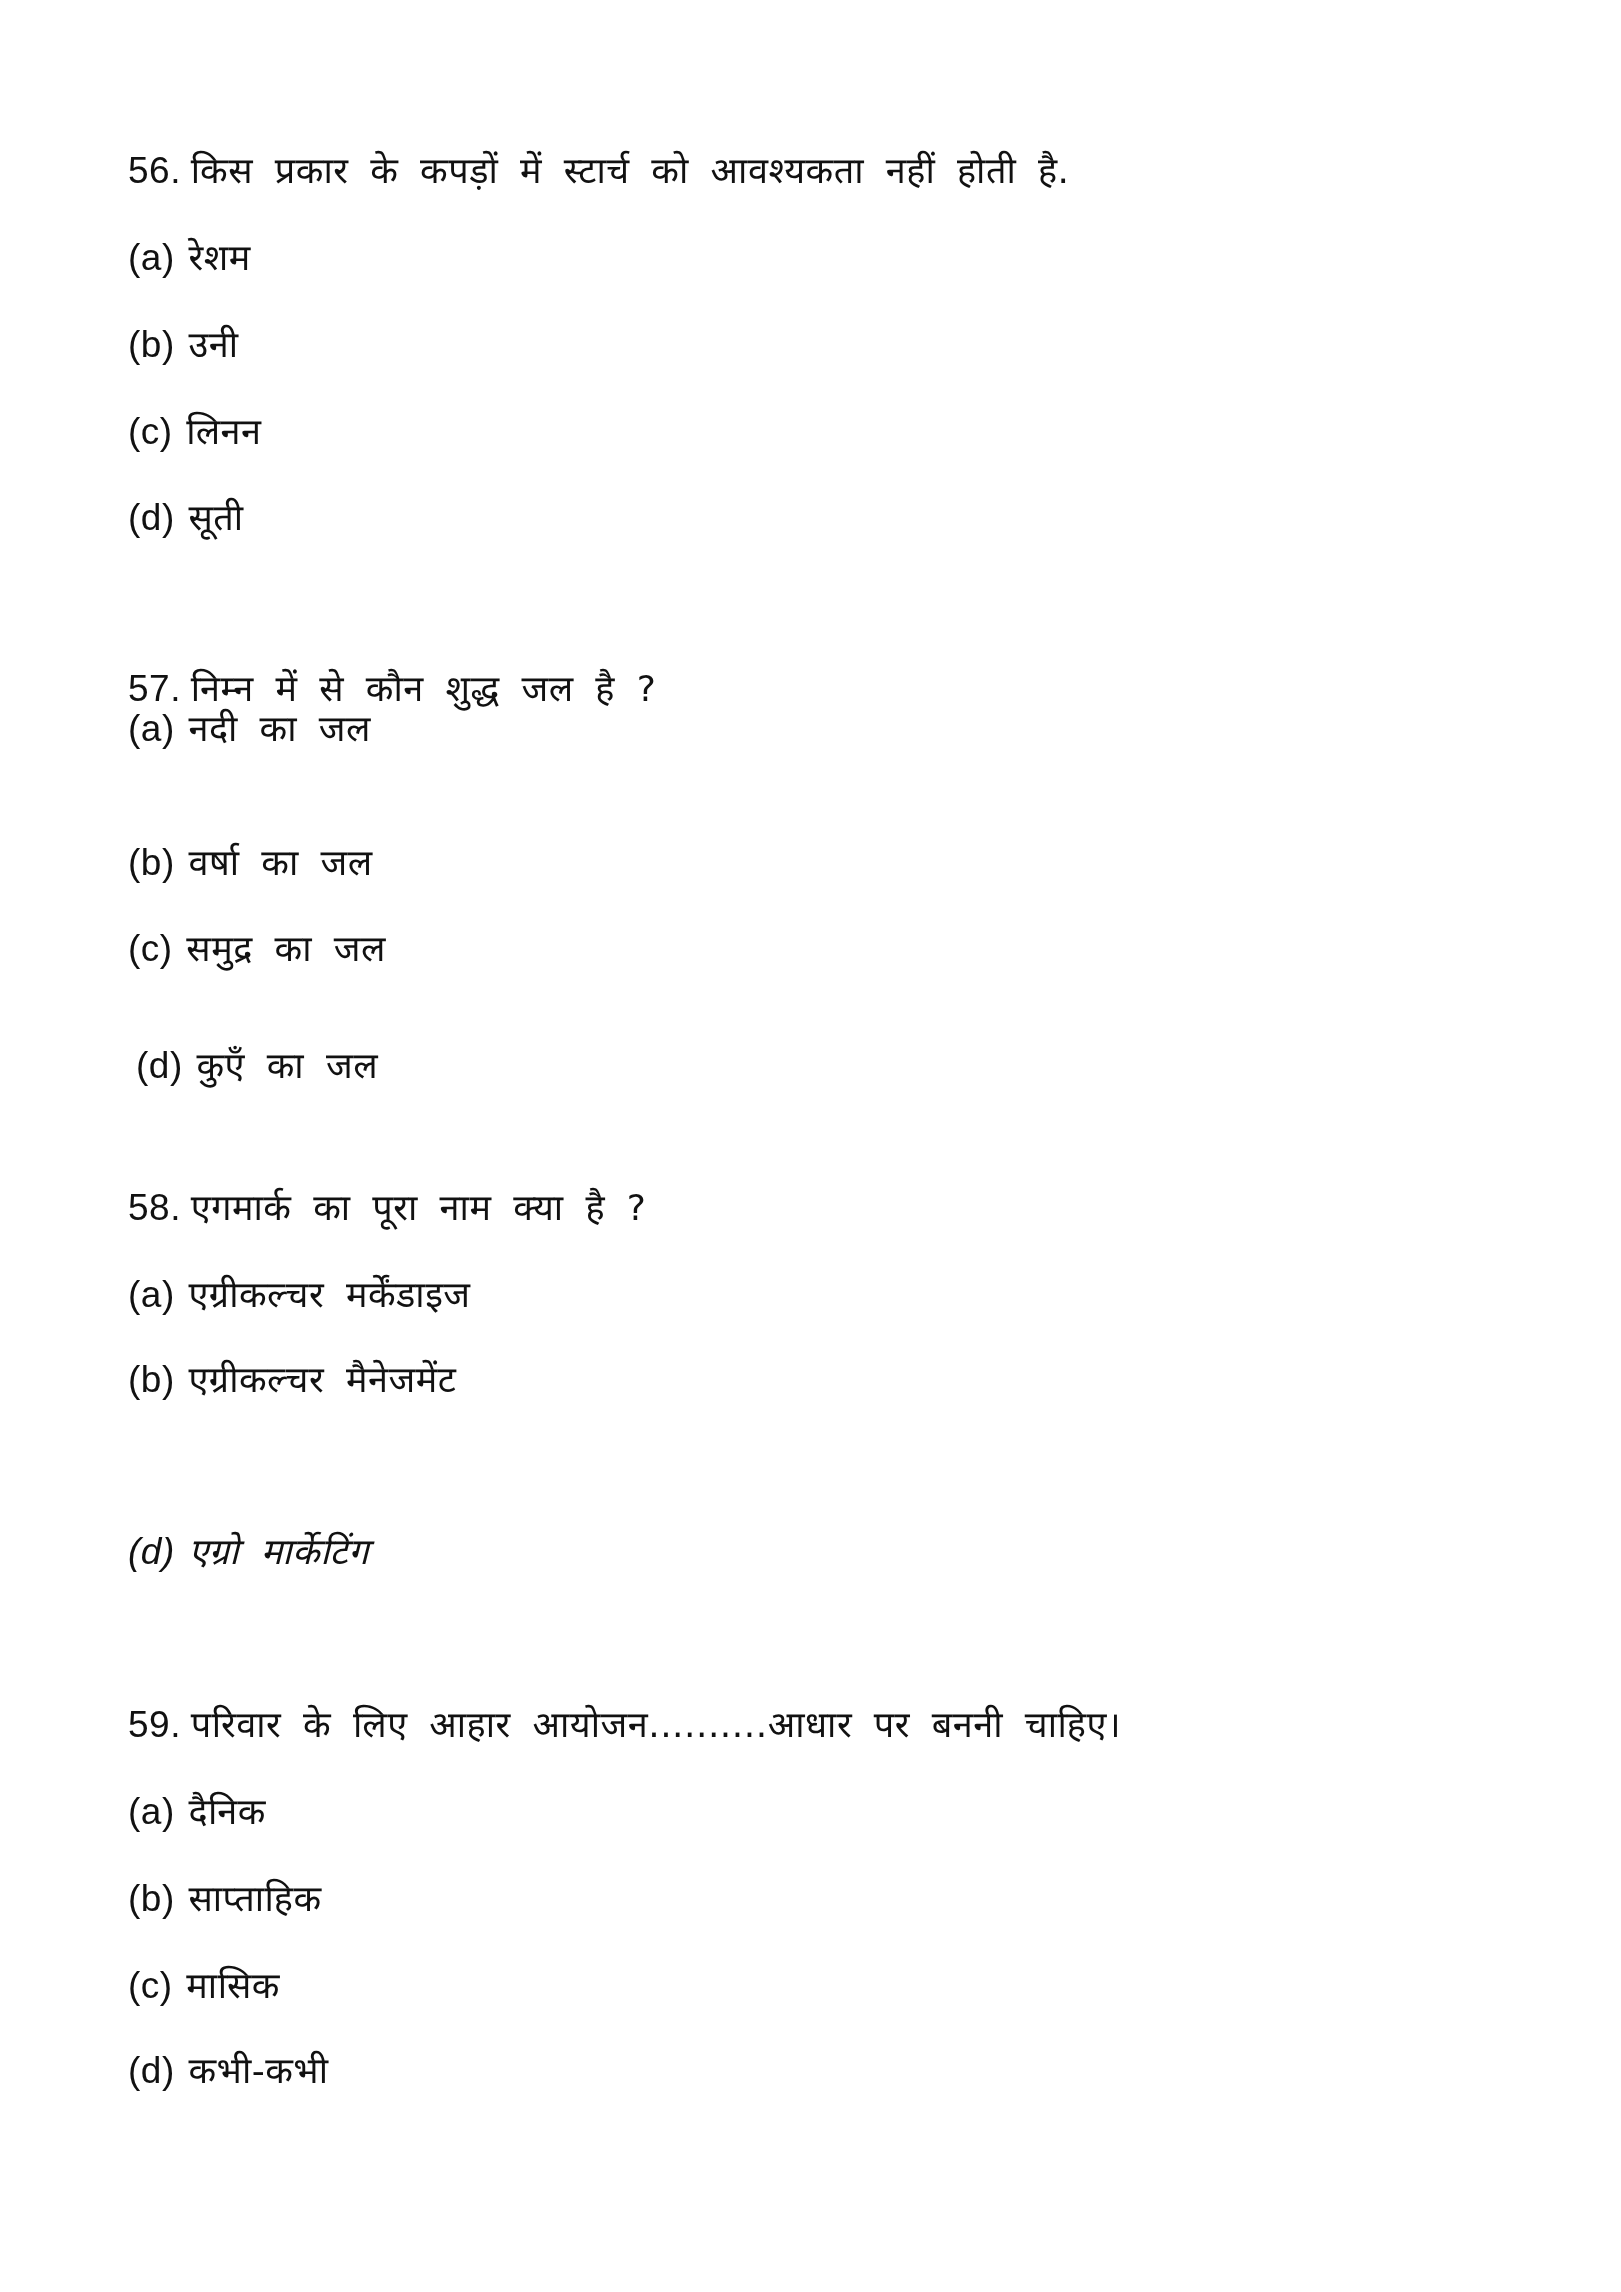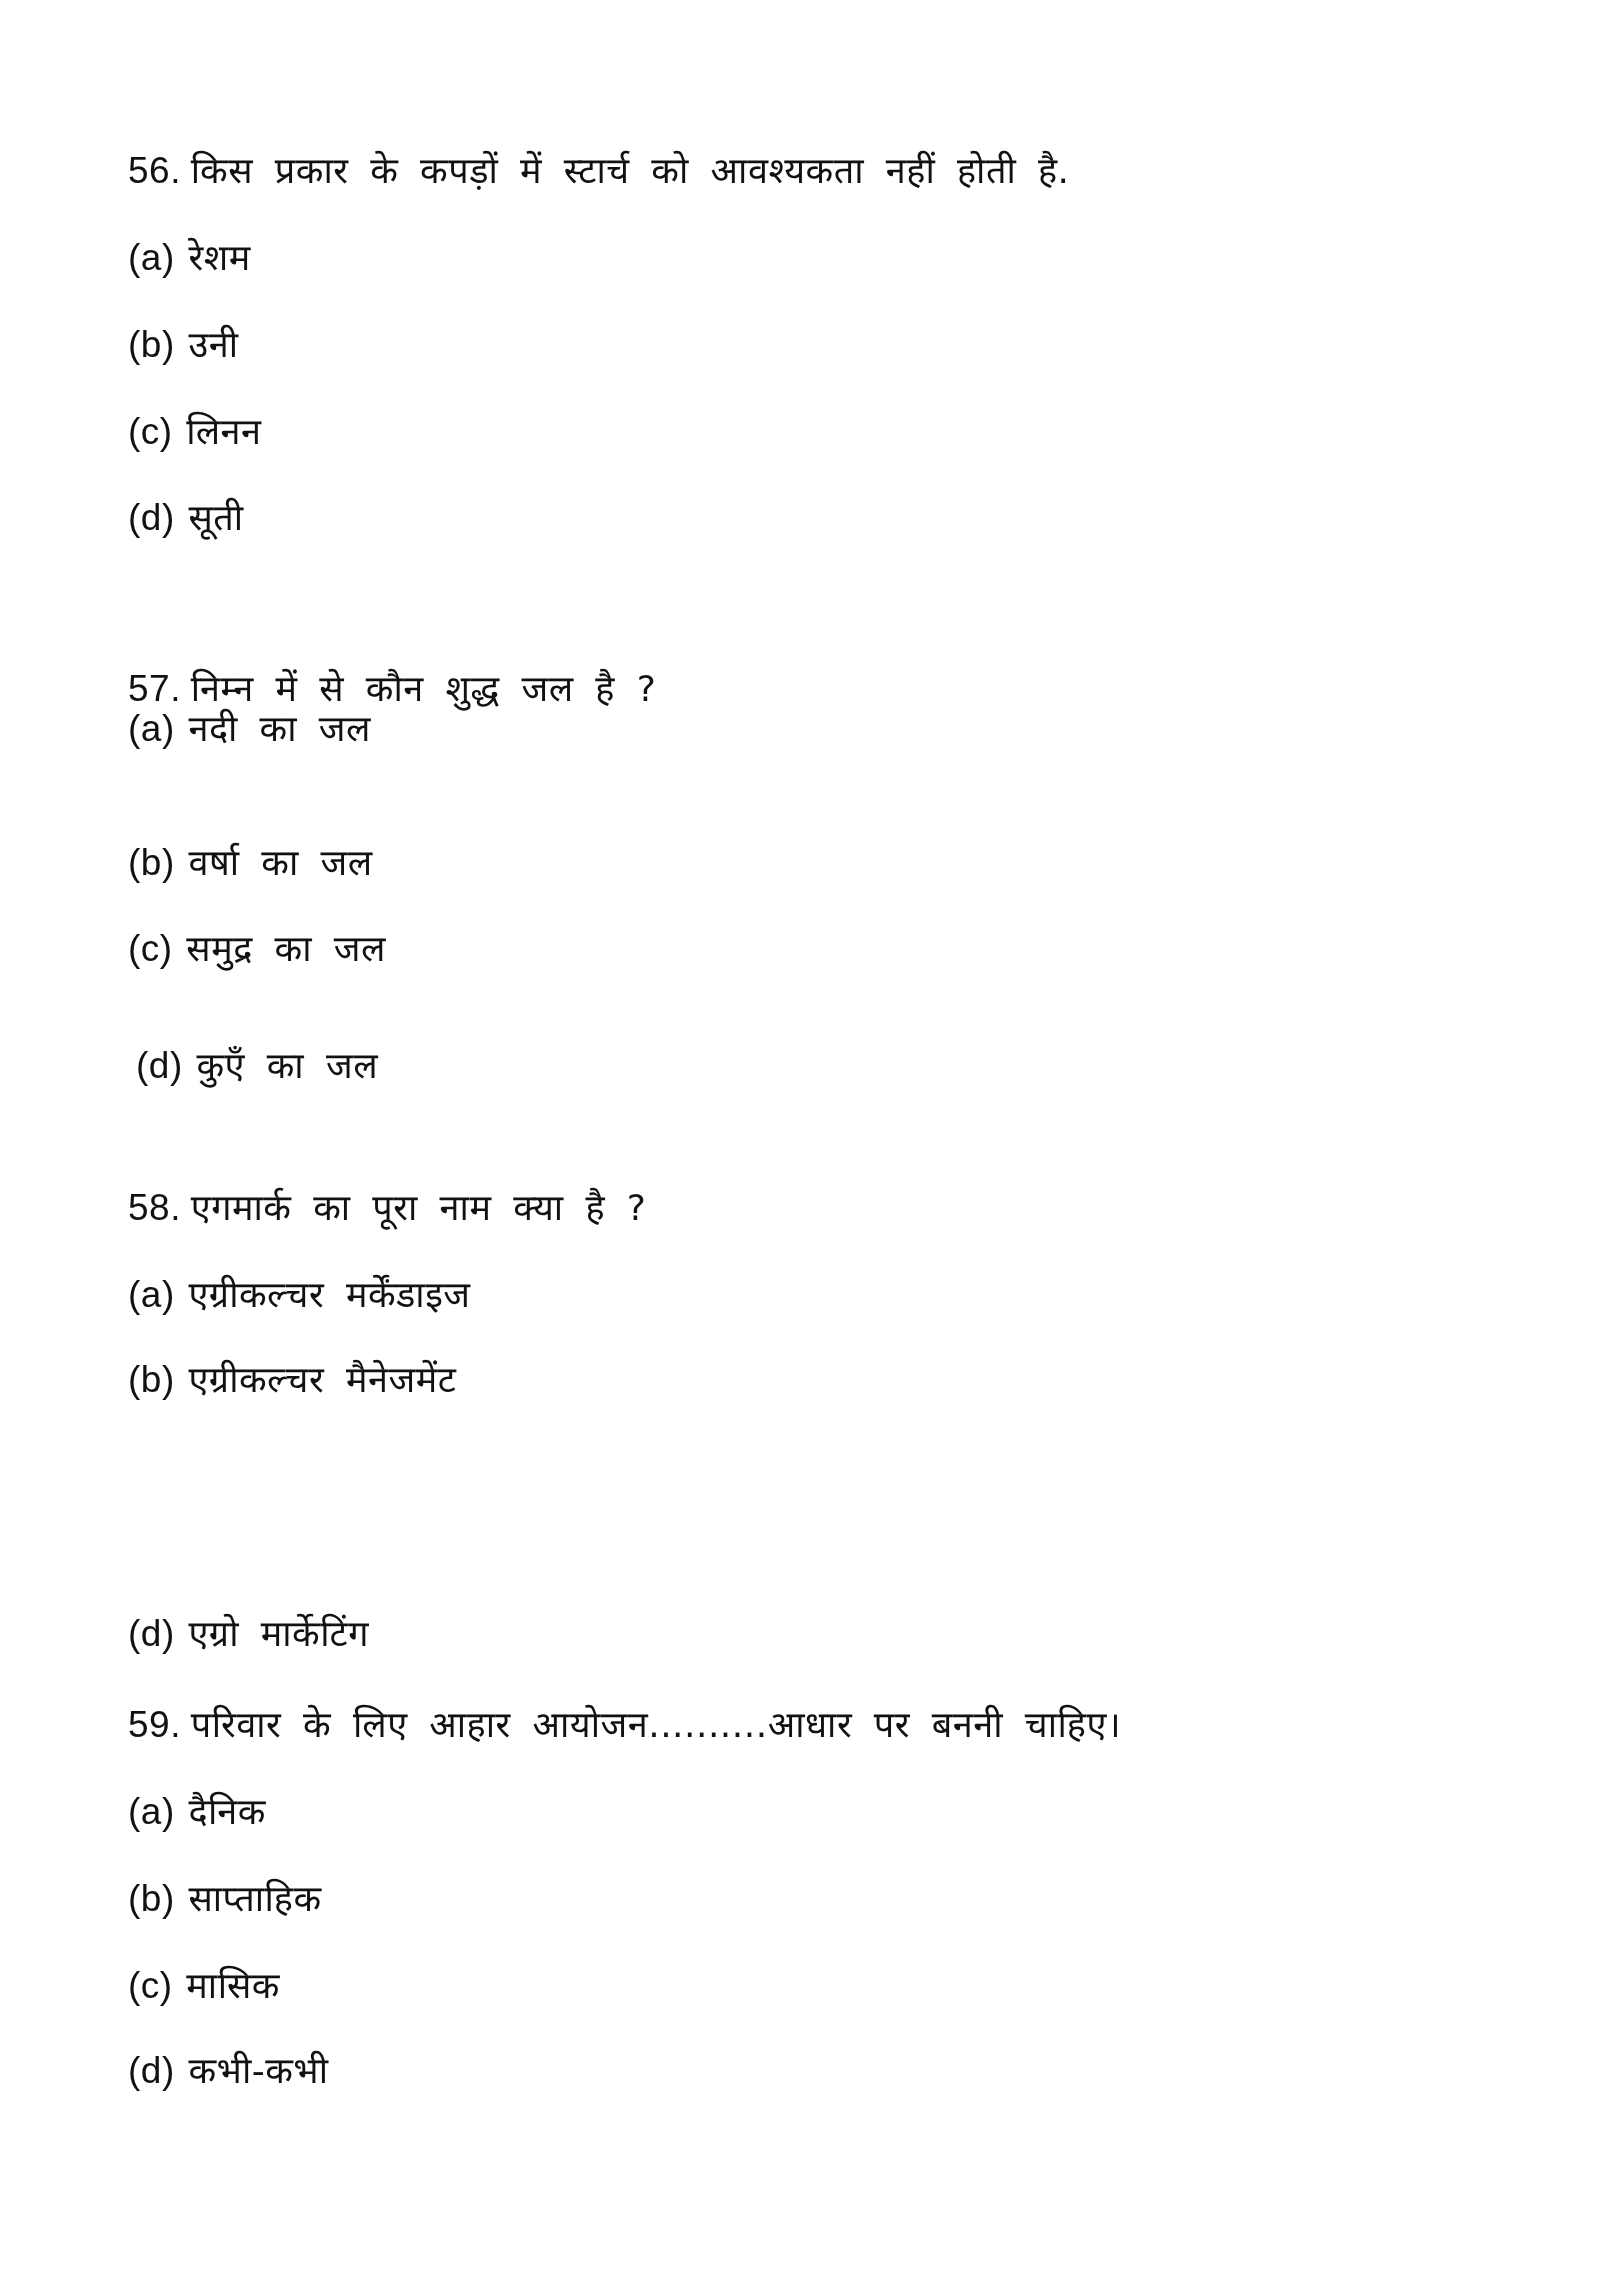--- a/index.html
+++ b/index.html
@@ -83,21 +83,21 @@
 
   <div class="line" style="top:1207px;">
     <span class="qnum">58.</span><span class="qtext">एगमार्क का पूरा नाम क्या है  ?</span>
   </div>
   <div class="line" style="top:1294px;">
     <span class="label">(a)</span><span class="otext">एग्रीकल्चर मर्केंडाइज</span>
   </div>
   <div class="line" style="top:1379px;">
     <span class="label">(b)</span><span class="otext">एग्रीकल्चर मैनेजमेंट</span>
   </div>
-  <div class="line" style="top:1633px;">
+  <div class="line" style="top:1551px;font-style:italic;">
     <span class="label">(d)</span><span class="otext">एग्रो मार्केटिंग</span>
   </div>
 
   <div class="line" style="top:1724px;">
     <span class="qnum">59.</span><span class="qtext">परिवार के लिए आहार आयोजन..........आधार पर बननी चाहिए।</span>
   </div>
   <div class="line" style="top:1811px;">
     <span class="label">(a)</span><span class="otext">दैनिक</span>
   </div>
   <div class="line" style="top:1898px;">

